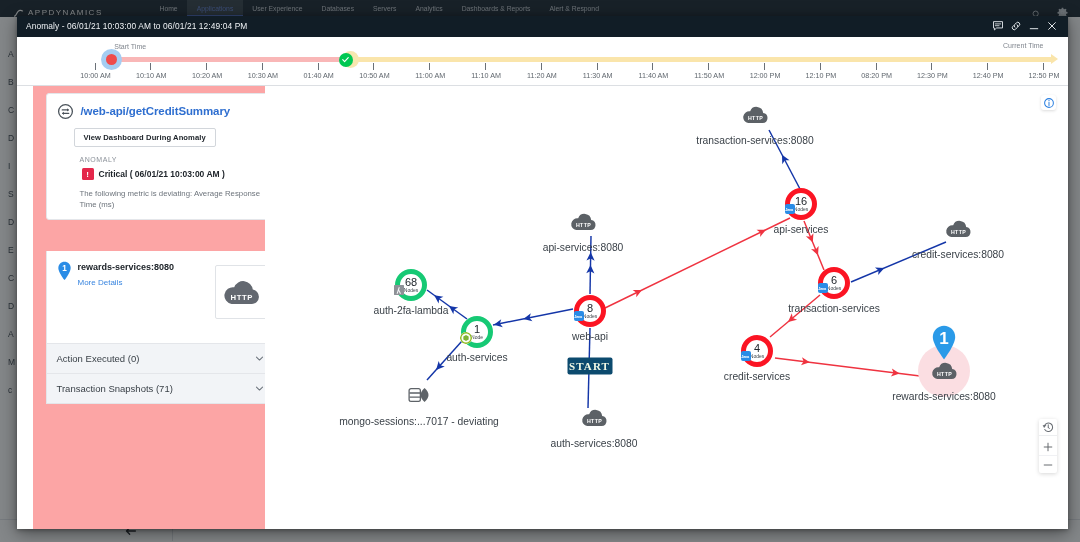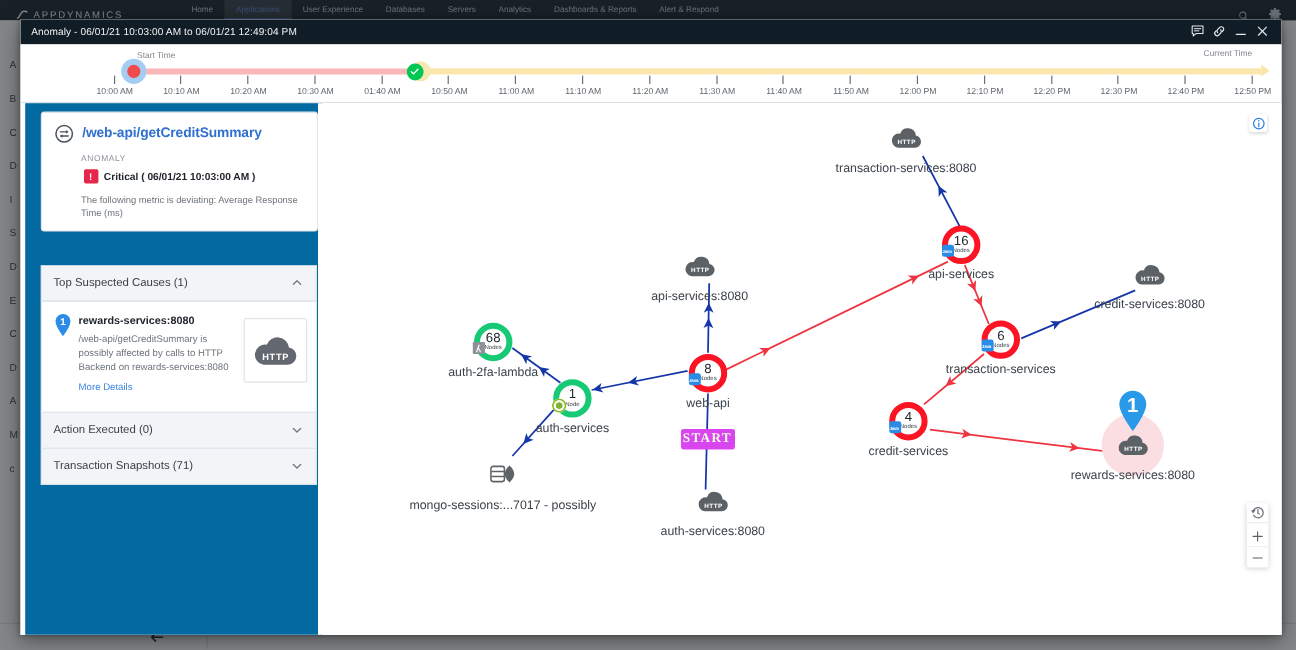--- a/index.html
+++ b/index.html
@@ -46,21 +46,21 @@
   #tl-bar-red{position:absolute;height:5px;border-radius:2.5px;background:#f9b7b7;}
   #tl-bar-yellow{position:absolute;height:5px;background:#fae5ab;}
   #tl-arrow{position:absolute;width:0;height:0;}
   #tl-start-dot{position:absolute;width:21px;height:21px;border-radius:50%;background:#a5cdf2;display:flex;align-items:center;justify-content:center;}
   #tl-start-dot i{width:11px;height:11px;border-radius:50%;background:#ef4b4b;display:block;}
   #tl-res-halo{position:absolute;width:17px;height:17px;border-radius:50%;background:#f7e7b0;}
   #tl-res{position:absolute;width:14px;height:14px;border-radius:50%;background:#00c853;display:flex;align-items:center;justify-content:center;}
 
   
   #mbody{position:relative;height:444px;background:#fff;}
-  #lpanel{position:absolute;left:4px;top:0;width:247px;height:444px;background:#0369a1;border-right:1px solid #a3a3a3;overflow:hidden;}
+  #lpanel{position:absolute;left:16px;top:0;width:247px;height:444px;background:#fca5a5;border-right:1px solid #a3a3a3;overflow:hidden;}
   #map{position:absolute;left:248px;top:0;right:0;height:444px;background:#fff;overflow:hidden;}
   
   #lp-card{position:absolute;left:12.5px;top:7px;width:229px;background:#fff;border:1px solid #e4e6ea;border-radius:3px;}
   #lp-txn-row{position:relative;padding:9px 10px 0 10px;display:flex;align-items:flex-start;gap:7px;}
   #lp-txn-icon{width:17px;height:17px;flex:0 0 17px;margin-top:0px;}
   #lp-txn-name{font-size:11.5px;color:#2f6fd0;font-weight:bold;line-height:16px;letter-spacing:-.1px;}
   #lp-dash-btn{margin:8px 0 0 27px;display:inline-block;padding:4px 9px 4px 9px;font-size:7.6px;font-weight:bold;
                color:#20262c;background:#fff;border:1px solid #d2d6db;border-radius:2px;cursor:pointer;letter-spacing:.1px;}
   #lp-anom-label{margin:9px 0 0 33px;font-size:7px;color:#8b9199;letter-spacing:.55px;}
   #lp-sev-row{margin:5px 0 0 35px;display:flex;align-items:center;gap:5px;}
@@ -95,21 +95,21 @@
   .nbadge.java{background:#2a8ce6;border-radius:2px;width:10px;height:10px;left:-5.5px;bottom:1px;}
   .nbadge.node{background:#fff;width:12px;height:12px;left:-6.5px;bottom:-1px;}
   .nbadge.lambda{border-radius:1px;background:#8d9197;left:-6px;bottom:1px;width:10px;height:10px;}
   .nbadge .bt{font-size:4px;color:#fff;font-weight:bold;letter-spacing:-.2px;transform:scale(.95);}
   .nlabel{position:absolute;top:36px;left:50%;transform:translateX(-50%);white-space:nowrap;
           font-size:10.3px;color:#3b4249;}
   .bewrap{position:absolute;transform:translate(-50%,-50%);width:0;height:0;}
   .behalo{position:absolute;left:50%;top:50%;transform:translate(-50%,-50%);width:52px;height:52px;border-radius:50%;background:#fbdee2;}
   .belabel{position:absolute;top:20px;left:50%;transform:translateX(-50%);white-space:nowrap;font-size:10.3px;color:#3b4249;}
   .belabel.db{top:21px;}
-  #start-badge{position:absolute;transform:translate(-50%,-50%);background:#d946ef;color:#f2fae6;
+  #start-badge{position:absolute;transform:translate(-50%,-50%);background:#0c4a6e;color:#f2fae6;
                font-size:11px;font-family:"Liberation Serif",serif;font-weight:bold;letter-spacing:1.1px;
                width:45px;height:17px;box-sizing:border-box;display:flex;align-items:center;justify-content:center;
                border-radius:2px;line-height:11px;}
   #map-info{position:absolute;right:12px;top:9px;width:15px;height:15px;background:#fff;border-radius:3px;
             display:flex;align-items:center;justify-content:center;box-shadow:0 1px 3px rgba(0,0,0,.14);cursor:pointer;}
   #map-ctrls{position:absolute;right:11px;bottom:57px;width:18px;background:#fff;border-radius:2px;
              box-shadow:0 1px 4px rgba(0,0,0,.16);overflow:hidden;}
   #map-ctrls .c{height:17px;display:flex;align-items:center;justify-content:center;cursor:pointer;}
   #map-ctrls .c+.c{border-top:1px solid #f0f1f4;}
   #map-ctrls .sep{height:2px;background:#fff;box-shadow:0 -1px 0 #eceef0;}
@@ -246,21 +246,21 @@
             <div class="tl-tlabel" style="left: 509.647px; top: 34px;">11:30 AM</div>
             <div class="tl-tick" style="left: 564.441px; top: 26px;"></div>
             <div class="tl-tlabel" style="left: 565.441px; top: 34px;">11:40 AM</div>
             <div class="tl-tick" style="left: 620.235px; top: 26px;"></div>
             <div class="tl-tlabel" style="left: 621.235px; top: 34px;">11:50 AM</div>
             <div class="tl-tick" style="left: 676.029px; top: 26px;"></div>
             <div class="tl-tlabel" style="left: 677.029px; top: 34px;">12:00 PM</div>
             <div class="tl-tick" style="left: 731.824px; top: 26px;"></div>
             <div class="tl-tlabel" style="left: 732.824px; top: 34px;">12:10 PM</div>
             <div class="tl-tick" style="left: 787.618px; top: 26px;"></div>
-            <div class="tl-tlabel" style="left: 788.618px; top: 34px;">12:20 PM</div>
+            <div class="tl-tlabel" style="left: 788.618px; top: 34px;">08:20 PM</div>
             <div class="tl-tick" style="left: 843.412px; top: 26px;"></div>
             <div class="tl-tlabel" style="left: 844.412px; top: 34px;">12:30 PM</div>
             <div class="tl-tick" style="left: 899.206px; top: 26px;"></div>
             <div class="tl-tlabel" style="left: 900.206px; top: 34px;">12:40 PM</div>
             <div class="tl-tick" style="left: 955px; top: 26px;"></div>
             <div class="tl-tlabel" style="left: 956px; top: 34px;">12:50 PM</div>
           </div>
       </div>
     </div>
 
@@ -272,46 +272,38 @@
         <svg viewBox="0 0 20 20" width="17" height="17">
           <circle cx="10" cy="10" r="8.1" fill="none" stroke="#4a525a" stroke-width="1.5"></circle>
           <path d="M6.1 8.1h7.3" stroke="#4a525a" stroke-width="1.35" stroke-linecap="round"></path>
           <path d="M11.8 6.3l2.2 1.8-2.2 1.8z" fill="#4a525a"></path>
           <path d="M13.9 12.2H6.6" stroke="#4a525a" stroke-width="1.35" stroke-linecap="round"></path>
           <path d="M8.2 10.4L6 12.2l2.2 1.8z" fill="#4a525a"></path>
         </svg>
       </span>
       <span id="lp-txn-name">/web-api/getCreditSummary</span>
     </div>
+    <div id="lp-dash-btn">View Dashboard During Anomaly</div>
     <div id="lp-anom-label">ANOMALY</div>
     <div id="lp-sev-row">
       <span id="lp-sev-icon">!</span>
       <span id="lp-sev-text">Critical ( 06/01/21 10:03:00 AM )</span>
     </div>
     <div id="lp-desc">The following metric is deviating: Average Response Time (ms)</div>
   </div>
-          <div class="lp-sec" id="sec-causes" style="top: 135px;">
-            <span class="lp-sec-title">Top Suspected Causes (1)</span>
-            <span class="lp-chev">
-              <svg viewBox="0 0 16 16" width="11" height="11">
-                <path d="M3.6 10L8 5.8 12.4 10" fill="none" stroke="#6b737b" stroke-width="1.5" stroke-linecap="round" stroke-linejoin="round"></path>
-              </svg>
-            </span>
-          </div>
           <div id="lp-cause" style="top: 165px;">
             <div id="lp-cause-inner">
      <span id="lp-pin">
        <svg viewBox="0 0 16 22" width="15" height="20">
          <path d="M8 .8C4.2.8 1.2 3.8 1.2 7.6c0 4.9 6.8 13.4 6.8 13.4s6.8-8.5 6.8-13.4C14.8 3.8 11.8.8 8 .8z" fill="#2a8ce6"></path>
          <text x="8" y="11" font-family="Liberation Sans, sans-serif" font-size="9" font-weight="bold" fill="#fff" text-anchor="middle">1</text>
        </svg>
      </span>
      <div id="lp-cause-text">
        <div id="lp-cause-title">rewards-services:8080</div>
-       <div id="lp-cause-body">/web-api/getCreditSummary is possibly affected by calls to HTTP Backend on rewards-services:8080</div>
        <div id="lp-cause-link">More Details</div>
      </div>
      <div id="lp-thumb">
        <svg viewBox="0 0 38 29" width="39" height="30">
          <path d="M9.3 26.2h19.9a7.1 7.1 0 00.8-14.1 9.4 9.4 0 00-18.1-2.2 6.8 6.8 0 00-2.6 16.3z" fill="#636870"></path>
          <text x="19.2" y="22" font-family="Liberation Sans, sans-serif" font-size="7.5" font-weight="bold" fill="#fff" text-anchor="middle" letter-spacing="0.55">HTTP</text>
        </svg>
      </div>
             </div>
           </div>
@@ -489,21 +481,21 @@
                 <text x="13" y="19" font-family="Liberation Sans, sans-serif" font-size="17" font-weight="bold" fill="#fff" text-anchor="middle">1</text>
               </svg></span>
             <span class="belabel">rewards-services:8080</span>
           </div>
           <div class="bewrap" style="left: 154px; top: 309px;">
             <span style="position:absolute;left:50%;top:50%;transform:translate(-50%,-50%);display:block;line-height:0"><svg viewBox="0 0 34 26" width="22" height="17">
                 <path d="M4.6 3.2h11.6a2.9 2.9 0 012.9 2.9v13.8a2.9 2.9 0 01-2.9 2.9H4.6a2.9 2.9 0 01-2.9-2.9V6.1a2.9 2.9 0 012.9-2.9z" fill="#fff" stroke="#5e6368" stroke-width="2"></path>
                 <path d="M2.3 9.9h16.4M2.3 16.2h16.4" stroke="#5e6368" stroke-width="2"></path>
                 <path d="M25.6 2.2c4 3.5 6.1 7.5 6.1 10.8s-2.1 7.3-6.1 10.8c-4-3.5-6.1-7.5-6.1-10.8s2.1-7.3 6.1-10.8z" fill="#5e6368"></path>
               </svg></span>
-            <span class="belabel db">mongo-sessions:...7017 - possibly</span>
+            <span class="belabel db">mongo-sessions:...7017 - deviating</span>
           </div>
           <div id="start-badge" style="left: 324.5px; top: 279.5px;">START</div>
           <div id="map-info">
             <svg viewBox="0 0 20 20" width="12" height="12">
               <circle cx="10" cy="10" r="7.3" fill="none" stroke="#2a7fe0" stroke-width="1.7"></circle>
               <circle cx="10" cy="6.1" r="1.05" fill="#2a7fe0"></circle>
               <path d="M10 9.2v4.9" stroke="#2a7fe0" stroke-width="1.7" stroke-linecap="round"></path>
             </svg>
           </div>
           <div id="map-ctrls">

